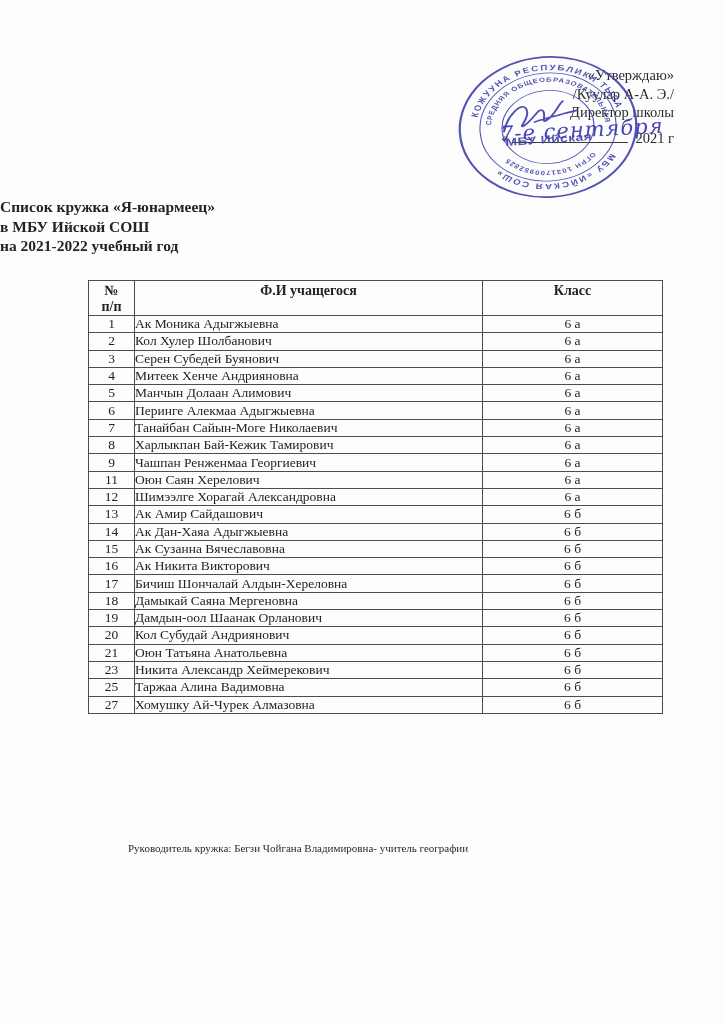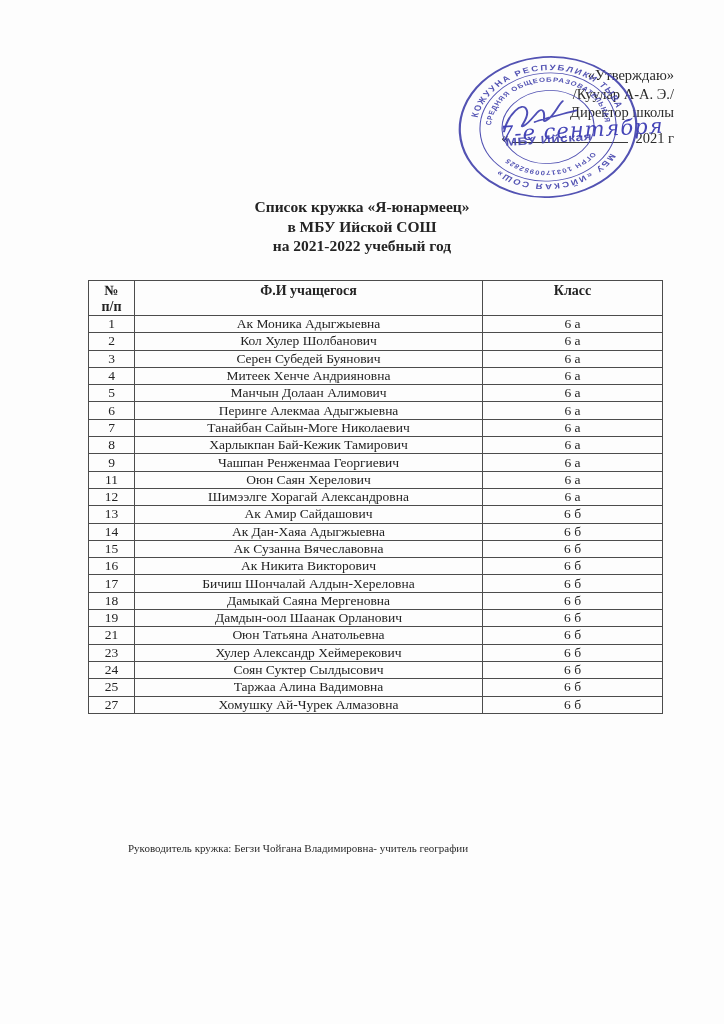--- a/index.html
+++ b/index.html
@@ -54,21 +54,21 @@
     color:#3c3cb4;
     transform:rotate(-3deg);
     white-space:nowrap;
     opacity:0.95;
   }
 
   
   .title{
     position:absolute;
     top:197px; left:0; width:724px;
-    text-align:center;
+    text-align:left;
     font-weight:bold;
     font-size:15.5px;
     line-height:19.5px;
     color:#242424;
   }
 
   
   table.students{
     position:absolute;
     left:88px; top:280px;
@@ -94,21 +94,21 @@
     font-size:14px;
     line-height:15.5px;
     padding-top:2px;
   }
   table.students td{
     height:16.3px;
     line-height:16px;
     vertical-align:middle;
   }
   td.num{text-align:center;}
-  td.name{text-align:center;padding-left:9px;}
+  td.name{text-align:left;padding-left:9px;}
   td.cls{text-align:center;font-family:Liberation Serif, serif;}
 
   
   .footer{
     position:absolute;
     left:128px; top:842px;
     font-size:11px;
     color:#2b2b2b;
     white-space:nowrap;
   }
@@ -267,32 +267,32 @@
       <td class="num">18</td>
       <td class="name">Дамыкай Саяна Мергеновна</td>
       <td class="cls">6 б</td>
     </tr>
         <tr>
       <td class="num">19</td>
       <td class="name">Дамдын-оол Шаанак Орланович</td>
       <td class="cls">6 б</td>
     </tr>
         <tr>
+      <td class="num">20</td>
+      <td class="name">Кол Субудай Андриянович</td>
+      <td class="cls">6 б</td>
+    </tr>
+        <tr>
       <td class="num">21</td>
       <td class="name">Оюн Татьяна Анатольевна</td>
       <td class="cls">6 б</td>
     </tr>
         <tr>
       <td class="num">23</td>
-      <td class="name">Хулер Александр Хеймерекович</td>
-      <td class="cls">6 б</td>
-    </tr>
-        <tr>
-      <td class="num">24</td>
-      <td class="name">Соян Суктер Сылдысович</td>
+      <td class="name">Никита Александр Хеймерекович</td>
       <td class="cls">6 б</td>
     </tr>
         <tr>
       <td class="num">25</td>
       <td class="name">Таржаа Алина Вадимовна</td>
       <td class="cls">6 б</td>
     </tr>
         <tr>
       <td class="num">27</td>
       <td class="name">Хомушку Ай-Чурек Алмазовна</td>

